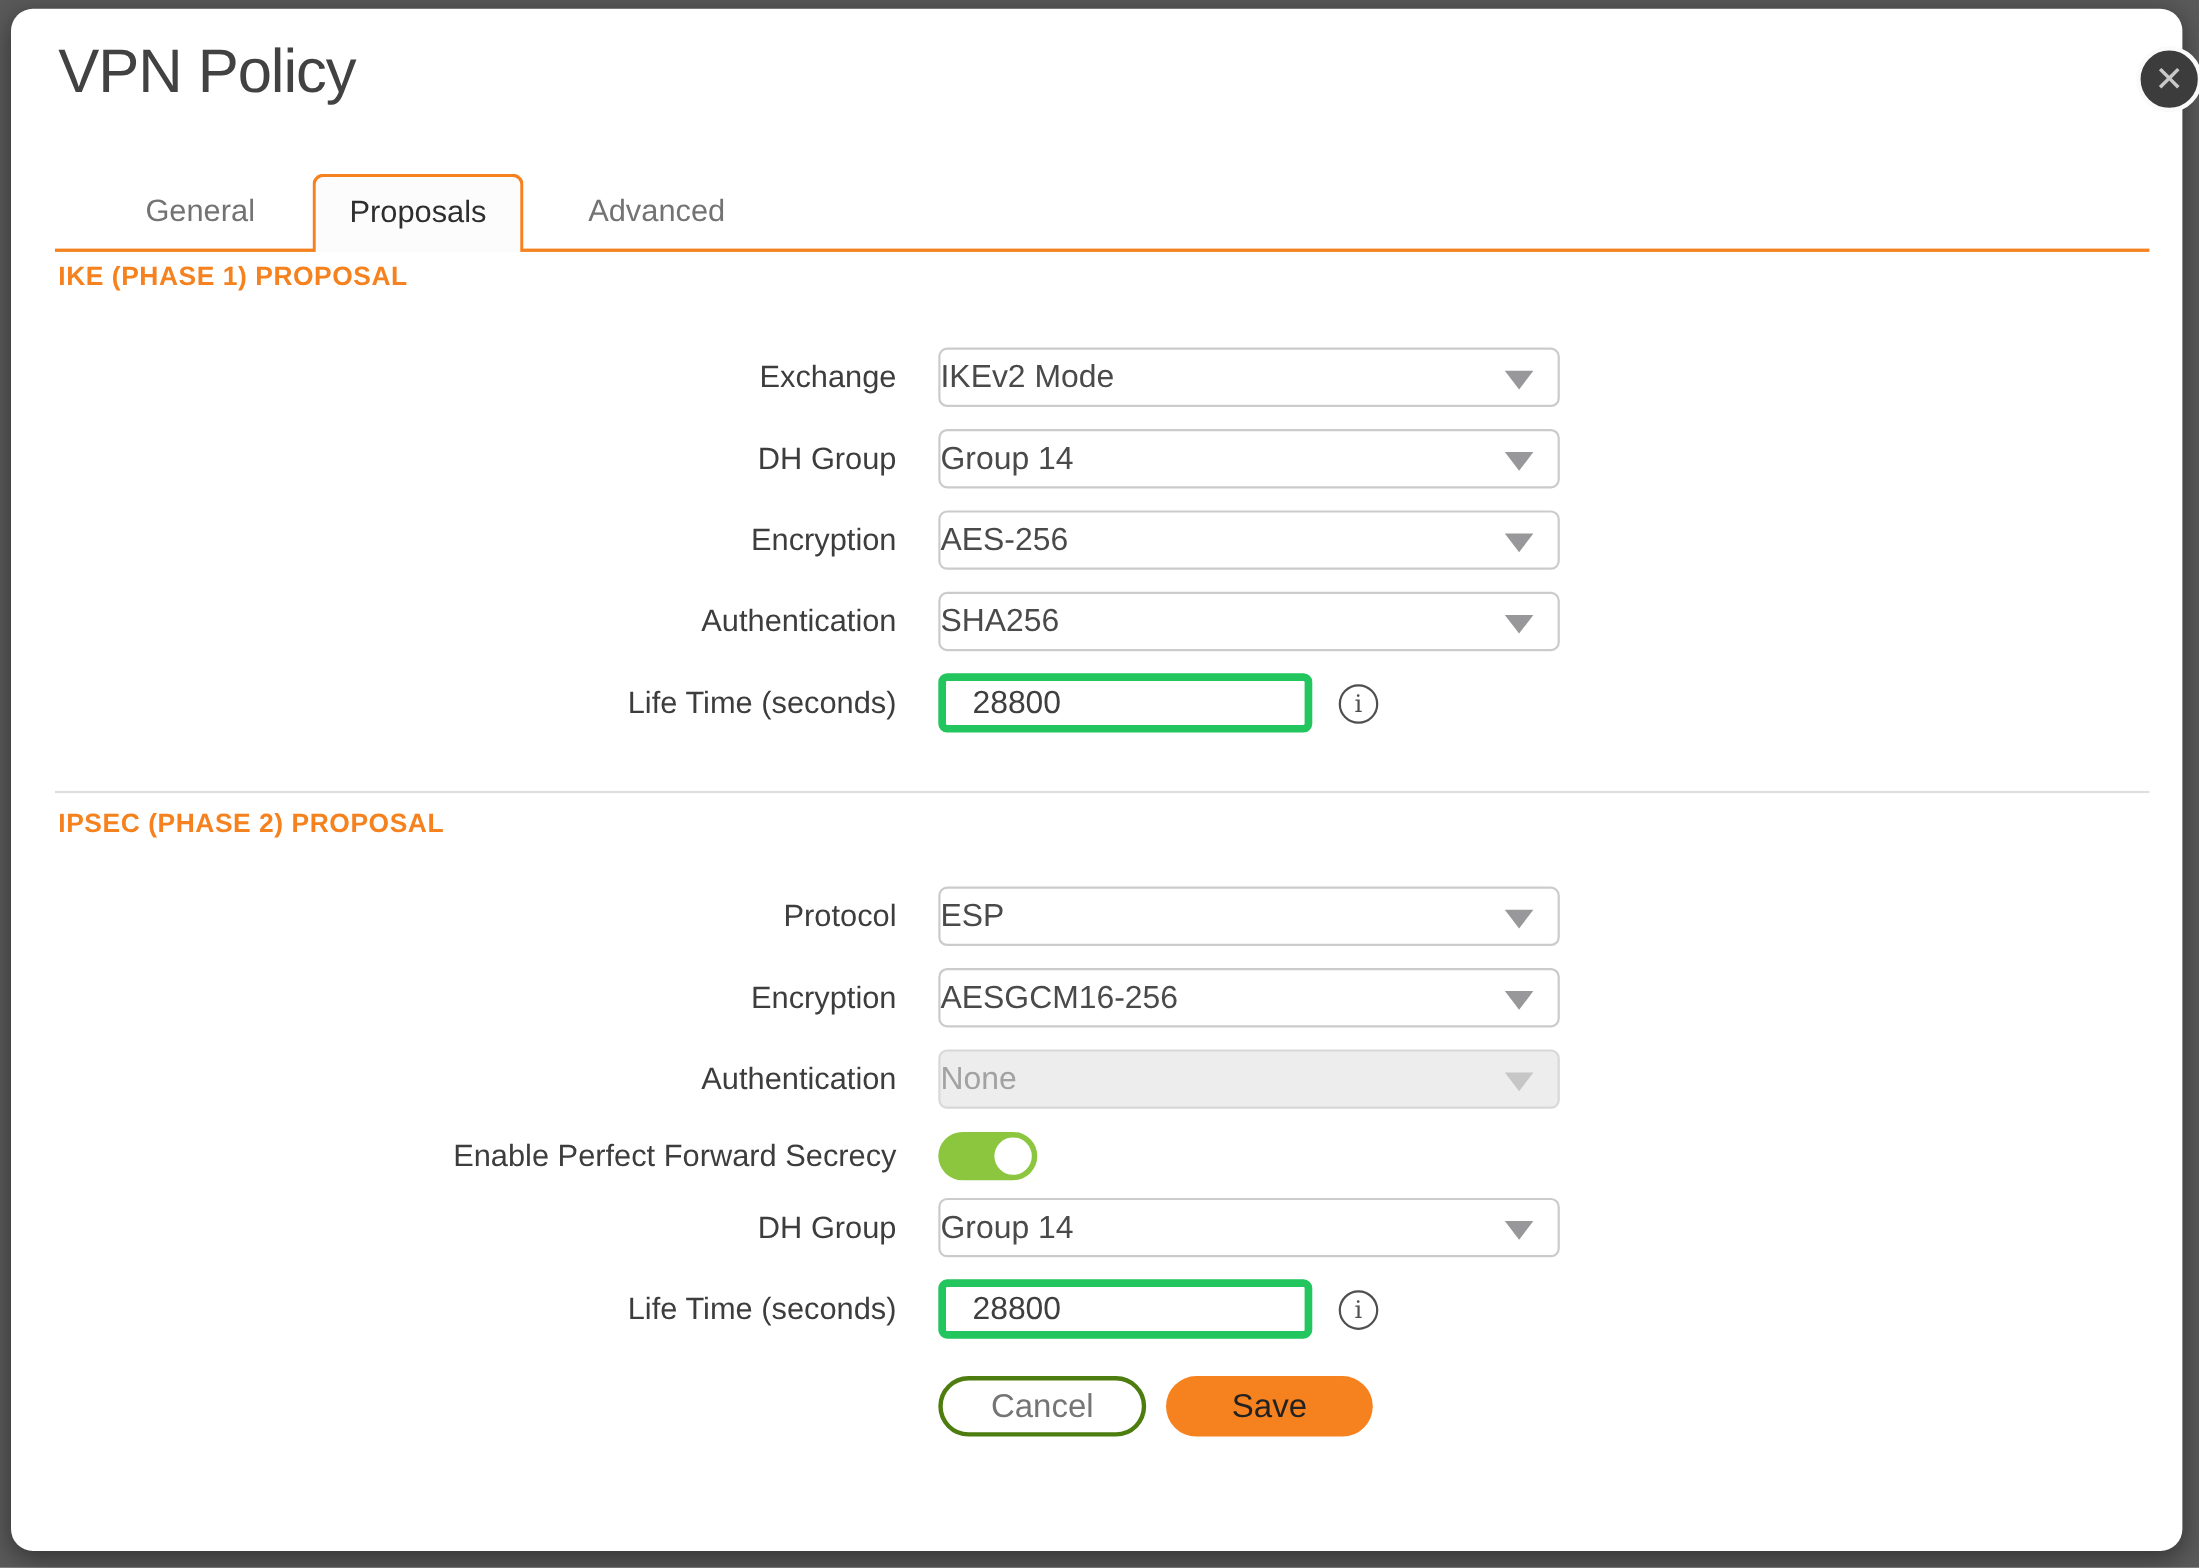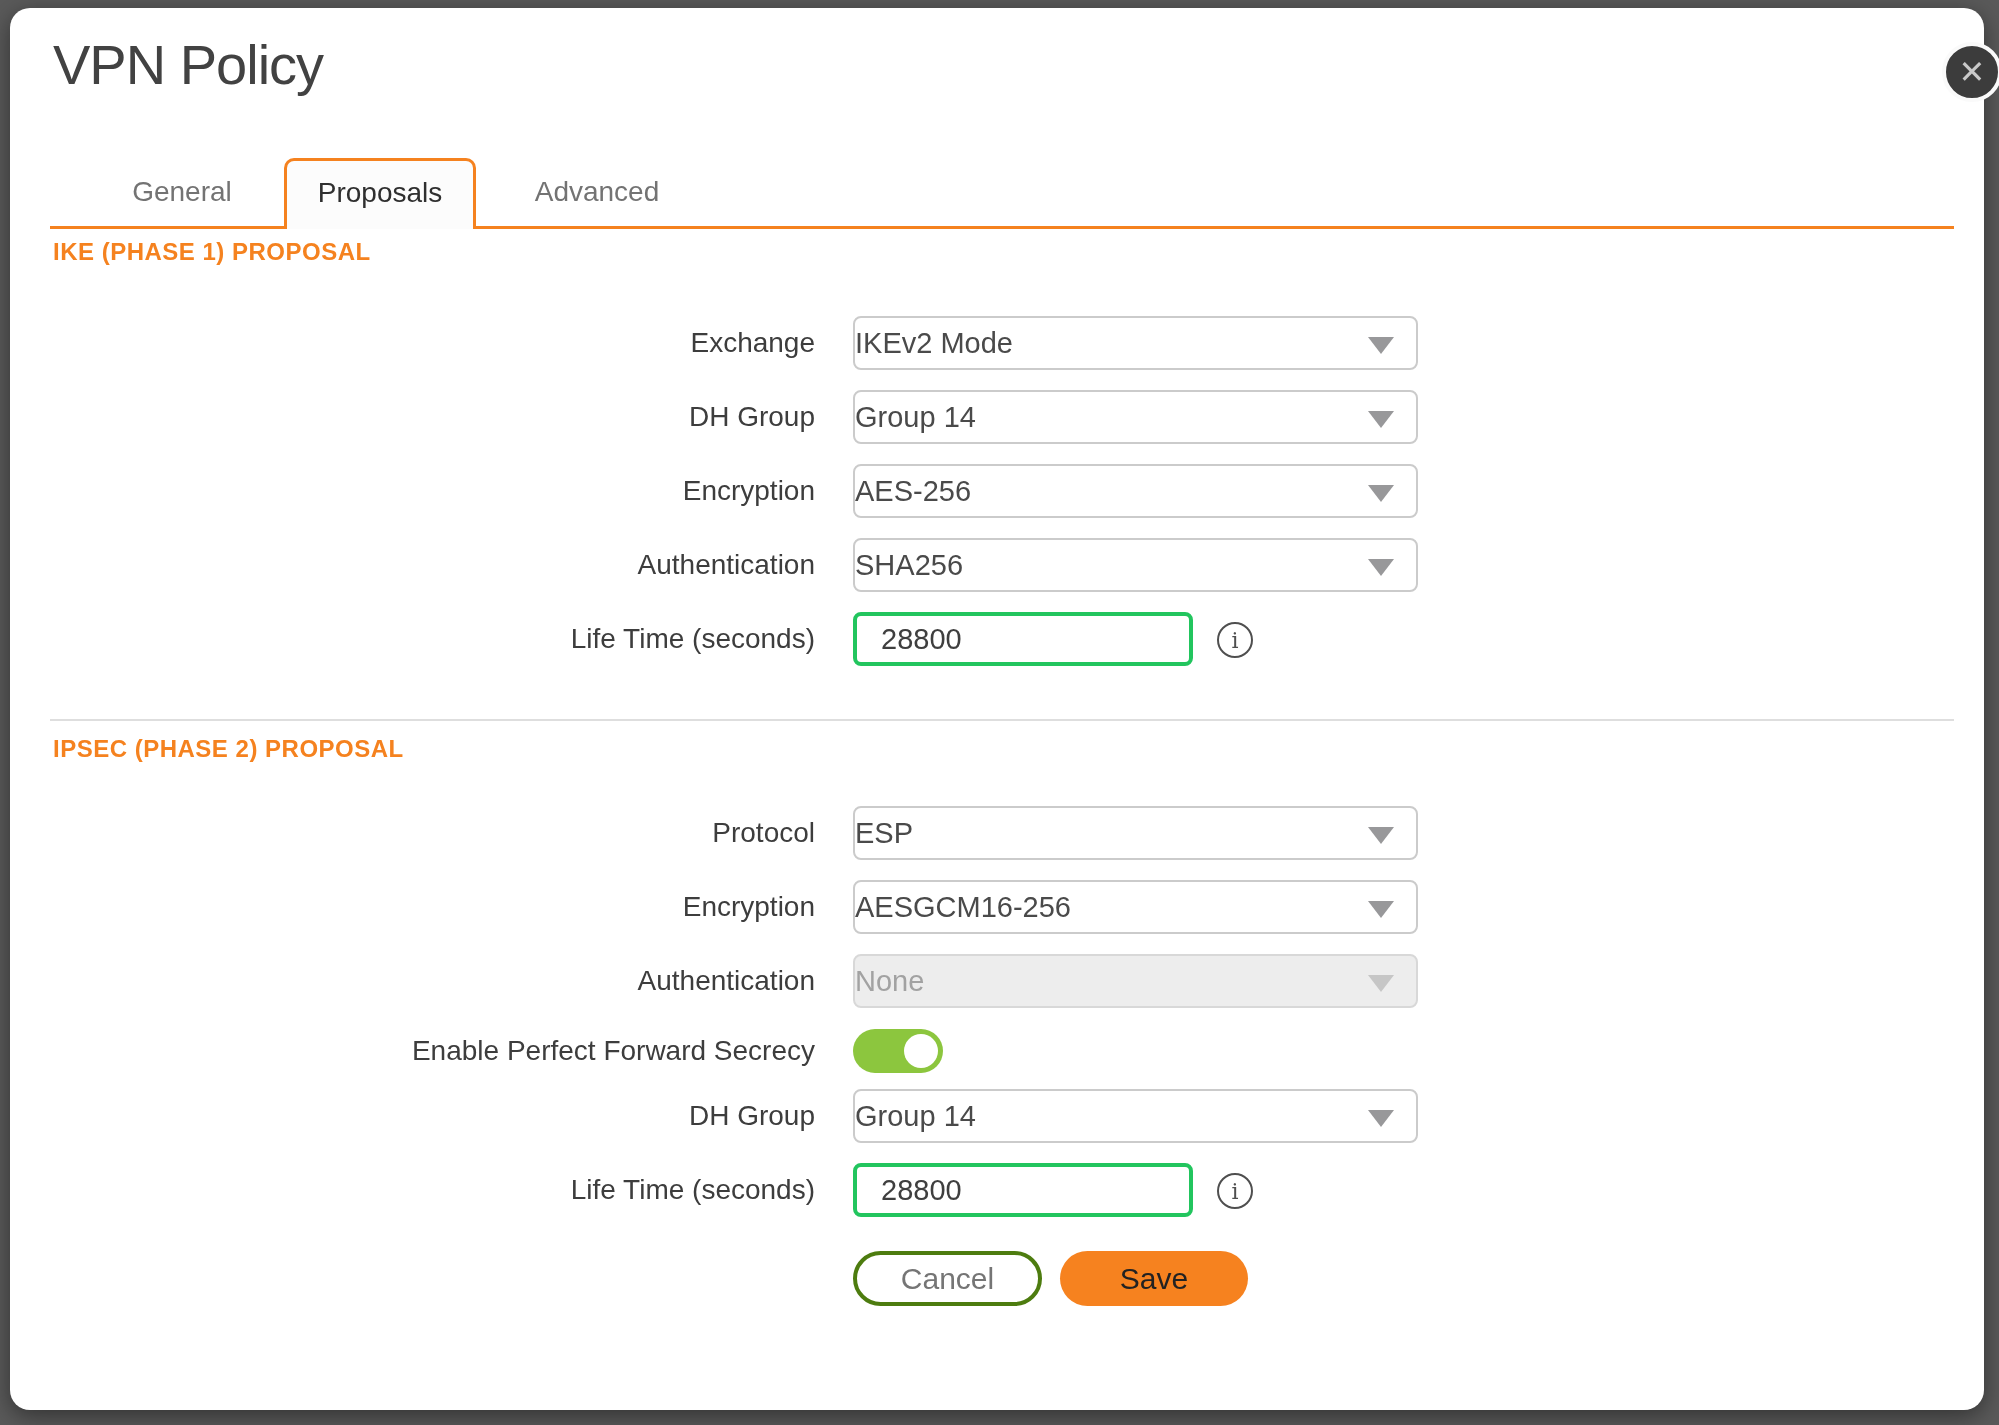--- a/index.html
+++ b/index.html
@@ -40,21 +40,21 @@
   .select { position:absolute; left:843px; width:565px; height:54px; background:#fff;
     border:2px solid #cbcbcb; border-radius:8px; line-height:50px; 
     font-size:29px; color:#4a4a4a; }
   .select .caret { position:absolute; right:22px; top:19px; width:0; height:0;
     border-left:13px solid transparent; border-right:13px solid transparent;
     border-top:17px solid #98989a; }
   .select.disabled { background:#ededed; border-color:#d8d8d8; color:#a2a2a2; }
   .select.disabled .caret { border-top-color:#c6c6c6; }
 
   .txt-input { position:absolute; left:843px; width:340px; height:54px; background:#fff;
-    border:4px solid #22c55e; border-radius:8px; padding-left:24px; font-size:29px;
+    border:7px solid #22c55e; border-radius:8px; padding-left:24px; font-size:29px;
     color:#3f3f3f; font-family:"Liberation Sans", sans-serif; outline:none; }
 
   .info-icon { position:absolute; left:1207px; top:10px; width:36px; height:36px;
     border:2px solid #4f4f4f; border-radius:50%; display:flex; align-items:center;
     justify-content:center; font-size:22px; color:#4f4f4f;
     font-family:"DejaVu Serif", serif; }
 
   
   .toggle { position:absolute; left:843px; top:5px; width:90px; height:44px;
     border-radius:22px; background:#8cc63e; }

